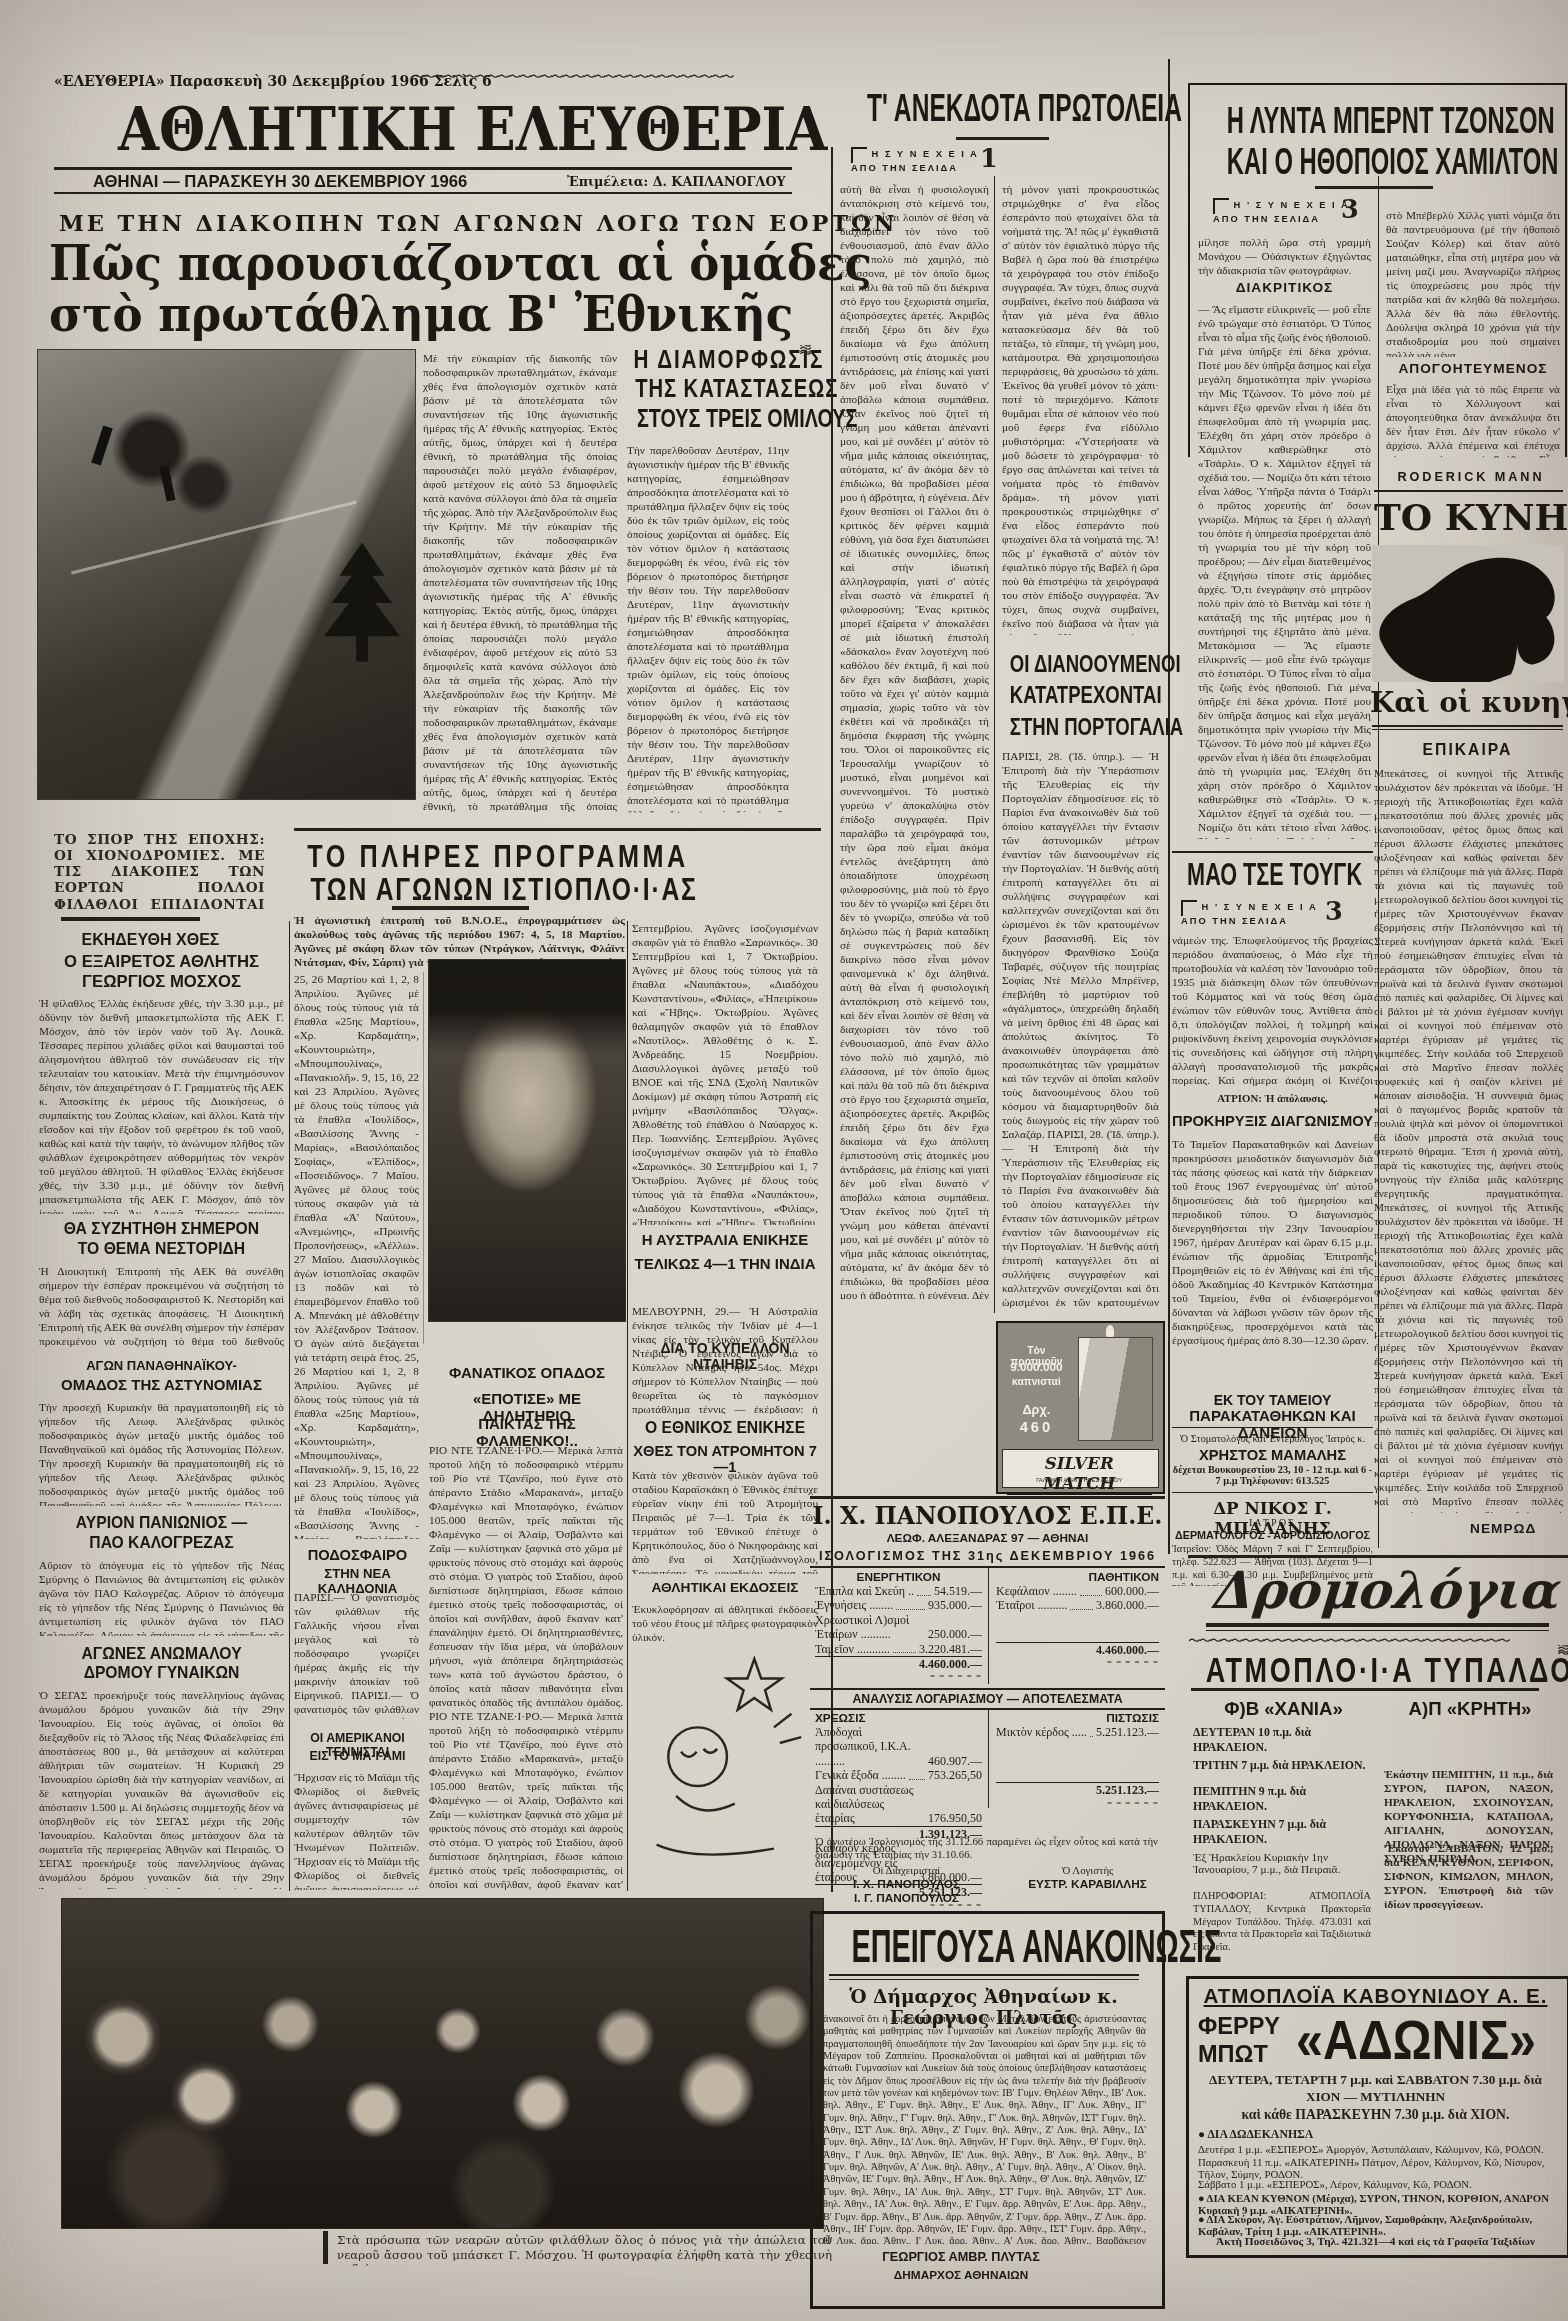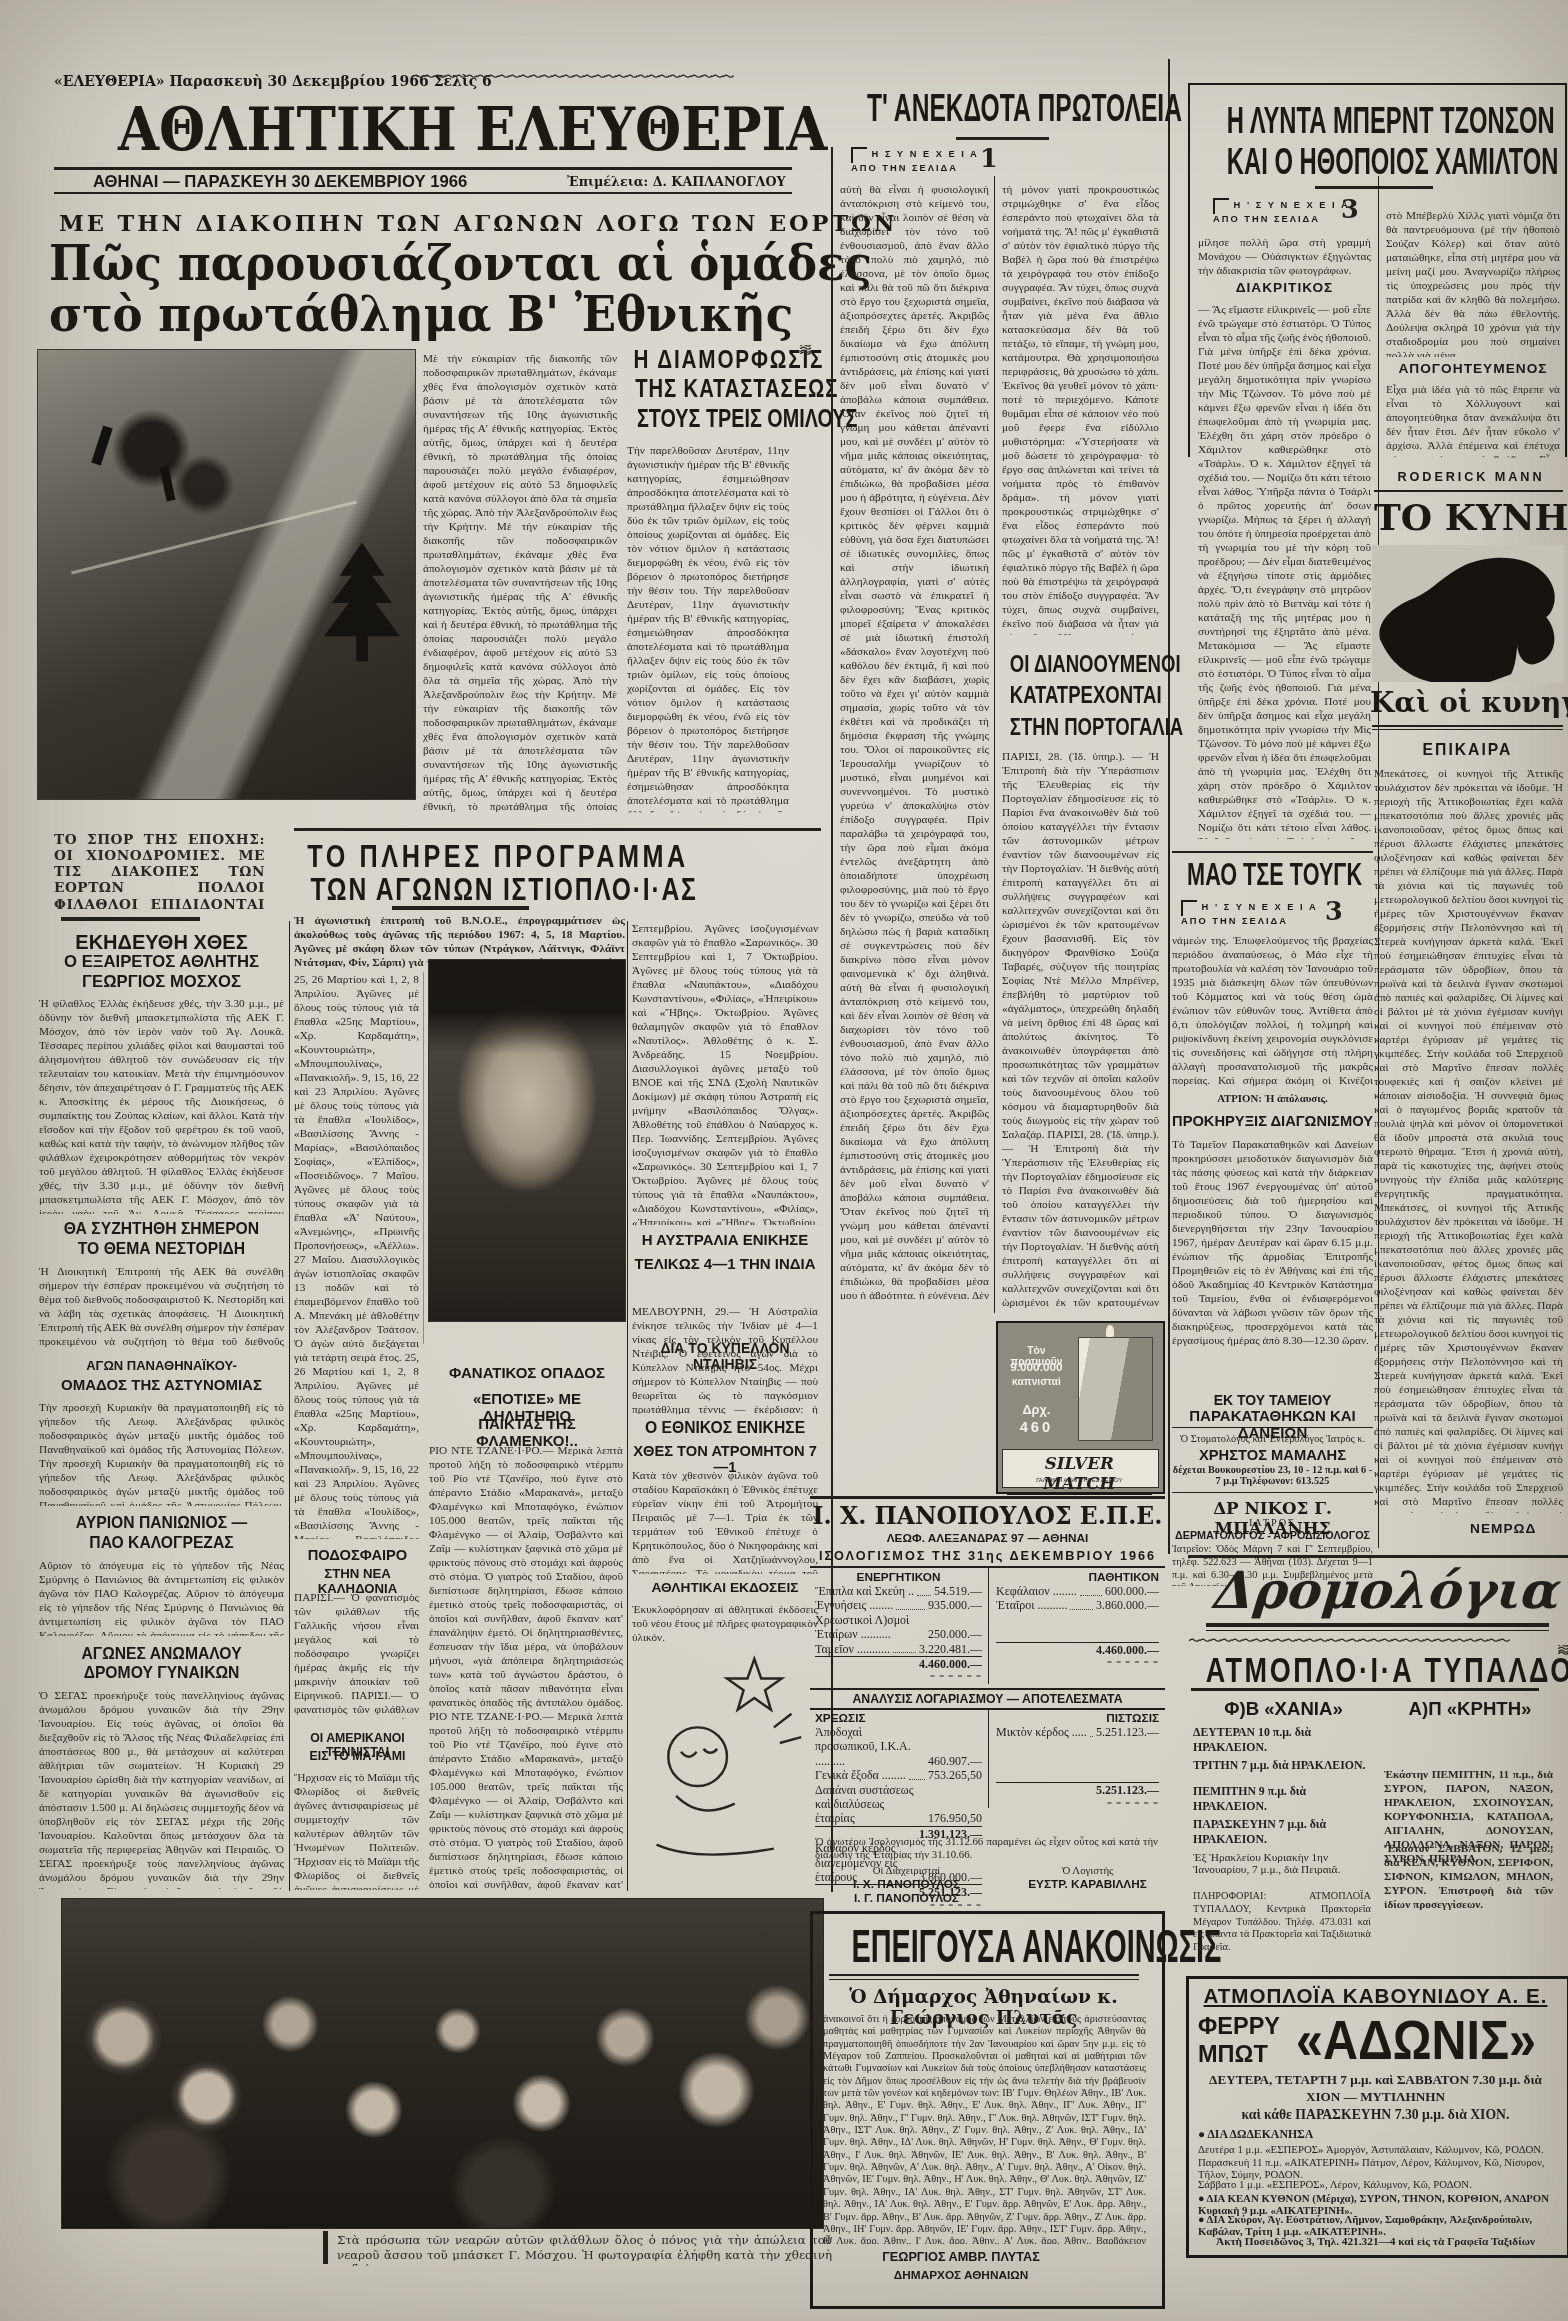--- a/index.html
+++ b/index.html
@@ -68,21 +68,21 @@
 <div class="t j" style="left:423px;top:351px;width:194px;height:463px;">Μὲ τὴν εὐκαιρίαν τῆς διακοπῆς τῶν ποδοσφαιρικῶν πρωταθλημάτων, ἐκάναμε χθὲς ἕνα ἀπολογισμὸν σχετικὸν κατὰ βάσιν μὲ τὰ ἀποτελέσματα τῶν συναντήσεων τῆς 10ης ἀγωνιστικῆς ἡμέρας τῆς Α' ἐθνικῆς κατηγορίας. Ἐκτὸς αὐτῆς, ὅμως, ὑπάρχει καὶ ἡ δευτέρα ἐθνική, τὸ πρωτάθλημα τῆς ὁποίας παρουσιάζει πολὺ μεγάλο ἐνδιαφέρον, ἀφοῦ μετέχουν εἰς αὐτὸ 53 δημοφιλεῖς κατὰ κανόνα σύλλογοι ἀπὸ ὅλα τὰ σημεῖα τῆς χώρας. Ἀπὸ τὴν Ἀλεξανδρούπολιν ἕως τὴν Κρήτην. Μὲ τὴν εὐκαιρίαν τῆς διακοπῆς τῶν ποδοσφαιρικῶν πρωταθλημάτων, ἐκάναμε χθὲς ἕνα ἀπολογισμὸν σχετικὸν κατὰ βάσιν μὲ τὰ ἀποτελέσματα τῶν συναντήσεων τῆς 10ης ἀγωνιστικῆς ἡμέρας τῆς Α' ἐθνικῆς κατηγορίας. Ἐκτὸς αὐτῆς, ὅμως, ὑπάρχει καὶ ἡ δευτέρα ἐθνική, τὸ πρωτάθλημα τῆς ὁποίας παρουσιάζει πολὺ μεγάλο ἐνδιαφέρον, ἀφοῦ μετέχουν εἰς αὐτὸ 53 δημοφιλεῖς κατὰ κανόνα σύλλογοι ἀπὸ ὅλα τὰ σημεῖα τῆς χώρας. Ἀπὸ τὴν Ἀλεξανδρούπολιν ἕως τὴν Κρήτην. Μὲ τὴν εὐκαιρίαν τῆς διακοπῆς τῶν ποδοσφαιρικῶν πρωταθλημάτων, ἐκάναμε χθὲς ἕνα ἀπολογισμὸν σχετικὸν κατὰ βάσιν μὲ τὰ ἀποτελέσματα τῶν συναντήσεων τῆς 10ης ἀγωνιστικῆς ἡμέρας τῆς Α' ἐθνικῆς κατηγορίας. Ἐκτὸς αὐτῆς, ὅμως, ὑπάρχει καὶ ἡ δευτέρα ἐθνική, τὸ πρωτάθλημα τῆς ὁποίας παρουσιάζει πολὺ μεγάλο ἐνδιαφέρον, ἀφοῦ μετέχουν εἰς αὐτὸ 53 δημοφιλεῖς κατὰ κανόνα σύλλογοι ἀπὸ ὅλα τὰ σημεῖα τῆς χώρας. Ἀπὸ τὴν Ἀλεξανδρούπολιν ἕως τὴν Κρήτην.</div>
 <div class="t hsan cen condensed" style="left:627px;top:345px;width:165px;font-size:22.5px;letter-spacing:2px;transform:scale(.92,1.15);transform-origin:center top;">Η ΔΙΑΜΟΡΦΩΣΙΣ</div>
 <div class="t hsan cen condensed" style="left:627px;top:374px;width:165px;font-size:22.5px;letter-spacing:1px;transform:scale(.9,1.15);transform-origin:center top;">ΤΗΣ ΚΑΤΑΣΤΑΣΕΩΣ</div>
 <div class="t hsan cen condensed" style="left:627px;top:404px;width:165px;font-size:22.5px;letter-spacing:0px;transform:scale(.88,1.15);transform-origin:center top;">ΣΤΟΥΣ ΤΡΕΙΣ ΟΜΙΛΟΥΣ</div>
 <div class="t j" style="left:627px;top:443px;width:162px;height:370px;">Τὴν παρελθοῦσαν Δευτέραν, 11ην ἀγωνιστικὴν ἡμέραν τῆς Β' ἐθνικῆς κατηγορίας, ἐσημειώθησαν ἀπροσδόκητα ἀποτελέσματα καὶ τὸ πρωτάθλημα ἤλλαξεν ὄψιν εἰς τοὺς δύο ἐκ τῶν τριῶν ὁμίλων, εἰς τοὺς ὁποίους χωρίζονται αἱ ὁμάδες. Εἰς τὸν νότιον ὅμιλον ἡ κατάστασις διεμορφώθη ἐκ νέου, ἐνῶ εἰς τὸν βόρειον ὁ πρωτοπόρος διετήρησε τὴν θέσιν του. Τὴν παρελθοῦσαν Δευτέραν, 11ην ἀγωνιστικὴν ἡμέραν τῆς Β' ἐθνικῆς κατηγορίας, ἐσημειώθησαν ἀπροσδόκητα ἀποτελέσματα καὶ τὸ πρωτάθλημα ἤλλαξεν ὄψιν εἰς τοὺς δύο ἐκ τῶν τριῶν ὁμίλων, εἰς τοὺς ὁποίους χωρίζονται αἱ ὁμάδες. Εἰς τὸν νότιον ὅμιλον ἡ κατάστασις διεμορφώθη ἐκ νέου, ἐνῶ εἰς τὸν βόρειον ὁ πρωτοπόρος διετήρησε τὴν θέσιν του. Τὴν παρελθοῦσαν Δευτέραν, 11ην ἀγωνιστικὴν ἡμέραν τῆς Β' ἐθνικῆς κατηγορίας, ἐσημειώθησαν ἀπροσδόκητα ἀποτελέσματα καὶ τὸ πρωτάθλημα ἤλλαξεν ὄψιν εἰς τοὺς δύο ἐκ τῶν τριῶν ὁμίλων, εἰς τοὺς ὁποίους χωρίζονται αἱ ὁμάδες. Εἰς τὸν νότιον ὅμιλον ἡ κατάστασις διεμορφώθη ἐκ νέου, ἐνῶ εἰς τὸν βόρειον ὁ πρωτοπόρος διετήρησε τὴν θέσιν του.</div>
 <div class="wavy" style="left:798px;top:345px;width:15.7px;height:470px;writing-mode:vertical-rl;letter-spacing:-2.9px;">〜〜〜〜〜〜〜〜〜〜〜〜〜〜〜〜〜〜〜〜〜〜</div>
 
 <div class="t j jb" style="left:54px;top:831px;width:211px;height:80px;font-size:13.7px;line-height:1.18;letter-spacing:0.5px;font-family:'DejaVu Serif',serif;">ΤΟ ΣΠΟΡ ΤΗΣ ΕΠΟΧΗΣ: ΟΙ ΧΙΟΝΟΔΡΟΜΙΕΣ. ΜΕ ΤΙΣ ΔΙΑΚΟΠΕΣ ΤΩΝ ΕΟΡΤΩΝ ΠΟΛΛΟΙ ΦΙΛΑΘΛΟΙ ΕΠΙΔΙΔΟΝΤΑΙ ΤΩΡΑ ΣΤΟ ΣΚΙ.</div>
 <div class="rule" style="left:61px;top:917px;width:139px;height:3.9px;"></div>
 
-<div class="t hsan cen" style="left:39px;top:931px;width:245px;font-size:20px;">ΕΚΗΔΕΥΘΗ ΧΘΕΣ</div>
+<div class="t hsan cen" style="left:28px;top:931px;width:245px;font-size:16px;">ΕΚΗΔΕΥΘΗ ΧΘΕΣ</div>
 <div class="t hsan cen" style="left:39px;top:952px;width:245px;font-size:16.7px;">Ο ΕΞΑΙΡΕΤΟΣ ΑΘΛΗΤΗΣ</div>
 <div class="t hsan cen" style="left:39px;top:972px;width:245px;font-size:16.7px;">ΓΕΩΡΓΙΟΣ ΜΟΣΧΟΣ</div>
 <div class="t j" style="left:39px;top:996px;width:245px;height:218px;">Ἡ φίλαθλος Ἑλλὰς ἐκήδευσε χθές, τὴν 3.30 μ.μ., μὲ ὀδύνην τὸν διεθνῆ μπασκετμπωλίστα τῆς ΑΕΚ Γ. Μόσχον, ἀπὸ τὸν ἱερὸν ναὸν τοῦ Ἁγ. Λουκᾶ. Τέσσαρες περίπου χιλιάδες φίλοι καὶ θαυμασταὶ τοῦ ἀλησμονήτου ἀθλητοῦ τὸν συνώδευσαν εἰς τὴν τελευταίαν του κατοικίαν. Μετὰ τὴν ἐπιμνημόσυνον δέησιν, τὸν ἀπεχαιρέτησαν ὁ Γ. Γραμματεὺς τῆς ΑΕΚ κ. Ἀποσκίτης ἐκ μέρους τῆς Διοικήσεως, ὁ συμπαίκτης του Ζούπας κλαίων, καὶ ἄλλοι. Κατὰ τὴν εἴσοδον καὶ τὴν ἔξοδον τοῦ φερέτρου ἐκ τοῦ ναοῦ, καθὼς καὶ κατὰ τὴν ταφήν, τὸ ἀνώνυμον πλῆθος τῶν φιλάθλων ἐχειροκρότησεν αὐθορμήτως τὸν νεκρὸν τοῦ μεγάλου ἀθλητοῦ. Ἡ φίλαθλος Ἑλλὰς ἐκήδευσε χθές, τὴν 3.30 μ.μ., μὲ ὀδύνην τὸν διεθνῆ μπασκετμπωλίστα τῆς ΑΕΚ Γ. Μόσχον, ἀπὸ τὸν ἱερὸν ναὸν τοῦ Ἁγ. Λουκᾶ. Τέσσαρες περίπου χιλιάδες φίλοι καὶ θαυμασταὶ τοῦ ἀλησμονήτου ἀθλητοῦ τὸν συνώδευσαν εἰς τὴν τελευταίαν του κατοικίαν. Μετὰ τὴν ἐπιμνημόσυνον δέησιν, τὸν ἀπεχαιρέτησαν ὁ Γ. Γραμματεὺς τῆς ΑΕΚ κ. Ἀποσκίτης ἐκ μέρους τῆς Διοικήσεως, ὁ συμπαίκτης του Ζούπας κλαίων, καὶ ἄλλοι. Κατὰ τὴν εἴσοδον καὶ τὴν ἔξοδον τοῦ φερέτρου ἐκ τοῦ ναοῦ, καθὼς καὶ κατὰ τὴν ταφήν, τὸ ἀνώνυμον πλῆθος τῶν φιλάθλων ἐχειροκρότησεν αὐθορμήτως τὸν νεκρὸν τοῦ μεγάλου ἀθλητοῦ.</div>
 
 <div class="t hsan cen" style="left:39px;top:1220px;width:245px;font-size:15.7px;">ΘΑ ΣΥΖΗΤΗΘΗ ΣΗΜΕΡΟΝ</div>
 <div class="t hsan cen" style="left:39px;top:1240px;width:245px;font-size:15.7px;">ΤΟ ΘΕΜΑ ΝΕΣΤΟΡΙΔΗ</div>
 <div class="t j" style="left:39px;top:1264px;width:245px;height:86px;">Ἡ Διοικητικὴ Ἐπιτροπὴ τῆς ΑΕΚ θὰ συνέλθη σήμερον τὴν ἑσπέραν προκειμένου νὰ συζητήση τὸ θέμα τοῦ διεθνοῦς ποδοσφαιριστοῦ Κ. Νεστορίδη καὶ νὰ λάβη τὰς σχετικὰς ἀποφάσεις. Ἡ Διοικητικὴ Ἐπιτροπὴ τῆς ΑΕΚ θὰ συνέλθη σήμερον τὴν ἑσπέραν προκειμένου νὰ συζητήση τὸ θέμα τοῦ διεθνοῦς ποδοσφαιριστοῦ Κ. Νεστορίδη καὶ νὰ λάβη τὰς σχετικὰς ἀποφάσεις. Ἡ Διοικητικὴ Ἐπιτροπὴ τῆς ΑΕΚ θὰ συνέλθη σήμερον τὴν ἑσπέραν προκειμένου νὰ συζητήση τὸ θέμα τοῦ διεθνοῦς ποδοσφαιριστοῦ Κ. Νεστορίδη καὶ νὰ λάβη τὰς σχετικὰς ἀποφάσεις.</div>
 
 <div class="t hsan cen" style="left:39px;top:1358px;width:245px;font-size:13px;">ΑΓΩΝ ΠΑΝΑΘΗΝΑΪΚΟΥ-</div>
 <div class="t hsan cen" style="left:39px;top:1376px;width:245px;font-size:15px;">ΟΜΑΔΟΣ ΤΗΣ ΑΣΤΥΝΟΜΙΑΣ</div>

